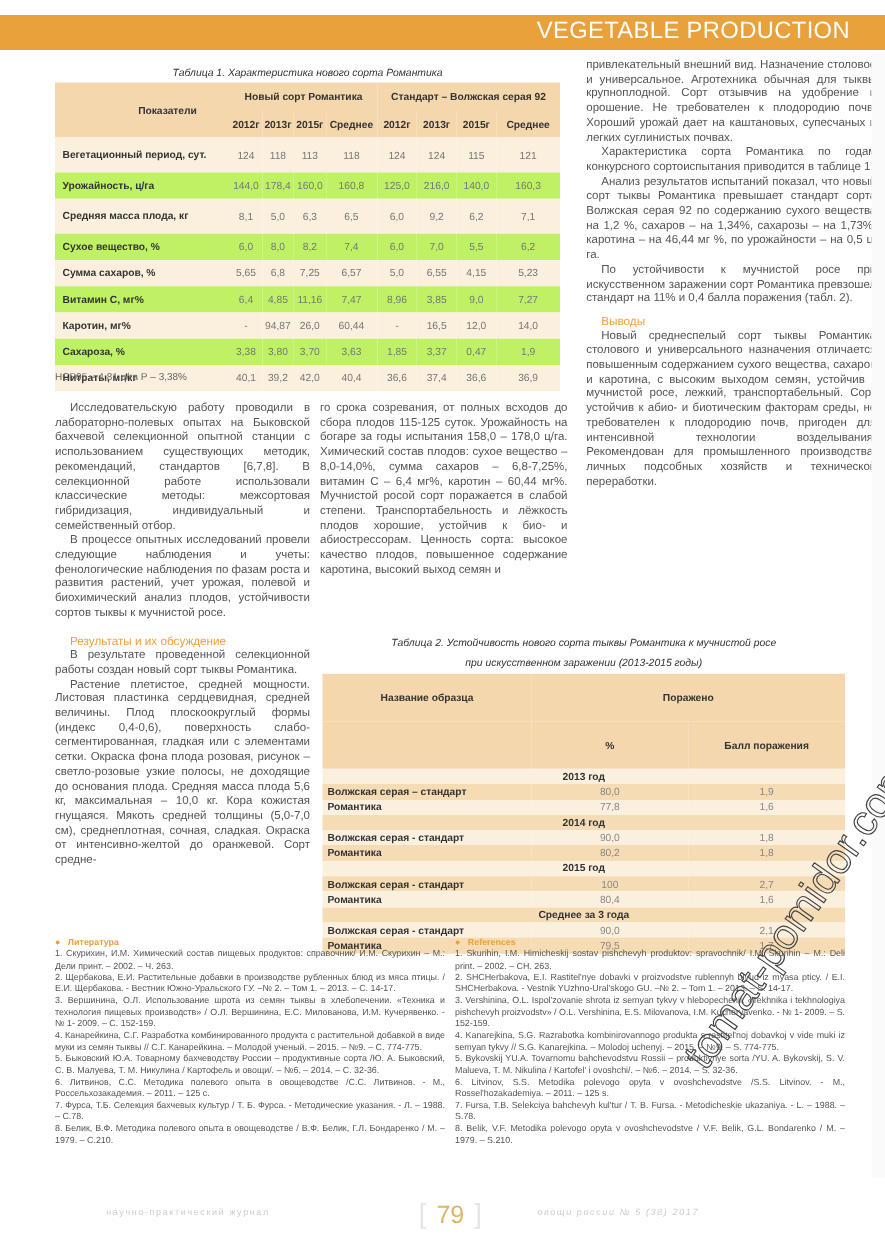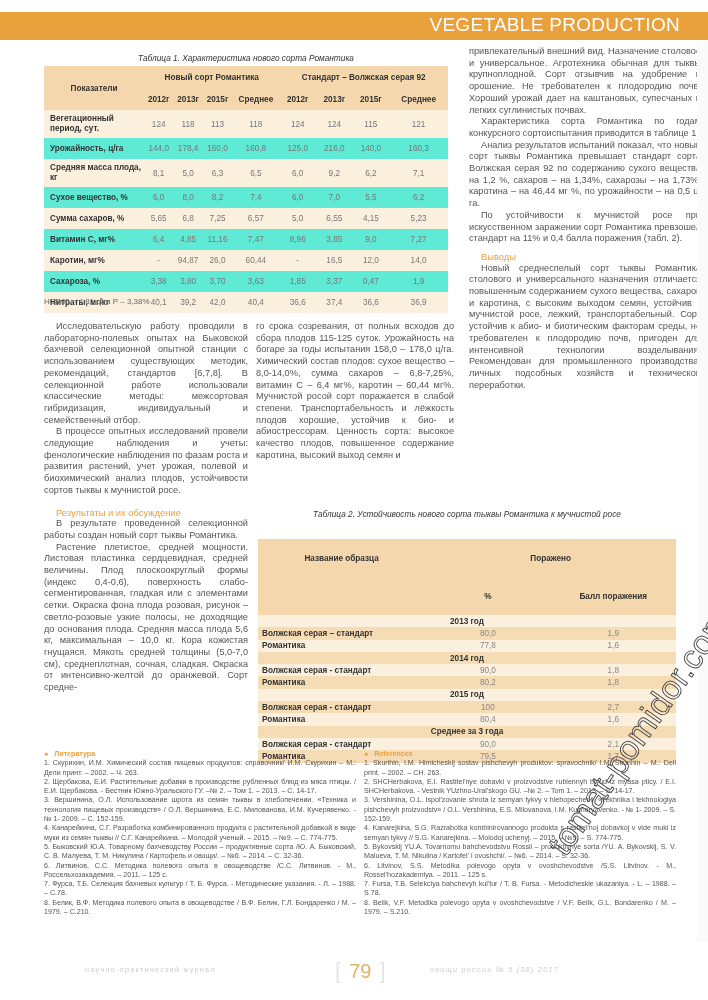--- a/index.html
+++ b/index.html
@@ -6,21 +6,21 @@
   body { width:708px; height:1000px; position:relative; overflow:hidden; font-family:"Liberation Sans", sans-serif; color:#555; }
   .banner { position:absolute; left:0; top:12px; width:708px; height:28px; background:#e9a13b; }
   .banner-title { position:absolute; right:28px; top:2px; font-size:19px; color:#fff; letter-spacing:0.3px; font-family:"Liberation Sans", sans-serif; }
   .caption { font-style:italic; font-size:8.3px; color:#333; text-align:center; font-family:"Liberation Sans", sans-serif; }
   table { border-collapse:collapse; font-family:"Liberation Sans", sans-serif; }
   .t1 { position:absolute; left:44px; top:66px; width:404px; font-size:8.2px; }
   .t1 th { background:#f4d7ad; color:#333; font-weight:bold; padding:0; height:22px; }
   .t1 td { color:#777; text-align:center; padding:0; height:21px; }
   .t1 td.lbl { text-align:left; color:#333; font-weight:bold; padding-left:6px; line-height:10px; }
   .t1 tr.odd td { background:#fbf0de; }
-  .t1 tr.even td { background:#5eead4; }
+  .t1 tr.even td { background:#bef264; }
   .t1 tr.tall td { height:28px; }
   .nsr { position:absolute; left:44px; top:297px; width:404px; text-align:left; font-size:8px; color:#666; }
   .col { position:absolute; font-size:9.2px; line-height:11.7px; color:#555; text-align:justify; }
   .col p { margin:0; text-indent:12px; }
   .head { color:#e9a13b; font-size:9.4px; margin:6px 0 0 12px; }
   .t2cap { position:absolute; left:258px; top:509px; width:418px; }
   .t2 { position:absolute; left:258px; top:539px; width:418px; font-size:8.2px; }
   .t2 th { background:#f4d7ad; color:#333; padding:12px; height:14px; font-weight:bold; }
   .t2 td { padding:0; height:12.3px; color:#888; text-align:center; }
   .t2 td.n { text-align:left; color:#333; font-weight:bold; padding-left:4px; }
@@ -41,21 +41,21 @@
 <body>
 
 <div class="banner">
   <span class="banner-title">VEGETABLE PRODUCTION</span>
 </div>
 
 <div class="caption" style="position:absolute; left:44px; top:53px; width:404px;">Таблица 1. Характеристика нового сорта Романтика</div>
 <table class="t1">
   <thead>
     <tr>
-      <th rowspan="2" style="width:100px;">Показатели</th>
+      <th rowspan="2" style="width:100px;padding-left:40px;">Показатели</th>
       <th colspan="4">Новый сорт Романтика</th>
       <th colspan="4">Стандарт – Волжская серая 92</th>
     </tr>
     <tr id="t1-years">
         <th>2012г</th>
         <th>2013г</th>
         <th>2015г</th>
         <th>Среднее</th>
         <th>2012г</th>
         <th>2013г</th>
@@ -183,20 +183,21 @@
   <p>В результате проведенной селекционной работы создан новый сорт тыквы Романтика.</p>
   <p>Растение плетистое, средней мощности. Листовая пластинка сердцевидная, средней величины. Плод плоскоокруглый формы (индекс 0,4-0,6), поверхность слабо-сегментированная, гладкая или с элементами сетки. Окраска фона плода розовая, рисунок – светло-розовые узкие полосы, не доходящие до основания плода. Средняя масса плода 5,6 кг, максимальная – 10,0 кг. Кора кожистая гнущаяся. Мякоть средней толщины (5,0-7,0 см), среднеплотная, сочная, сладкая. Окраска от интенсивно-желтой до оранжевой. Сорт средне-</p>
 </div>
 
 <div class="col" style="left:256px; top:321px; width:198px;">
   <p style="text-indent:0">го срока созревания, от полных всходов до сбора плодов 115-125 суток. Урожайность на богаре за годы испытания 158,0 – 178,0 ц/га. Химический состав плодов: сухое вещество – 8,0-14,0%, сумма сахаров – 6,8-7,25%, витамин С – 6,4 мг%, каротин – 60,44 мг%. Мучнистой росой сорт поражается в слабой степени. Транспортабельность и лёжкость плодов хорошие, устойчив к био- и абиострессорам. Ценность сорта: высокое качество плодов, повышенное содержание каротина, высокий выход семян и</p>
 </div>
 
 <div class="t2cap">
   <div class="caption">Таблица 2. Устойчивость нового сорта тыквы Романтика к мучнистой росе</div>
+  <div class="caption" style="margin-top:6px;">при искусственном заражении (2013-2015 годы)</div>
 </div>
 <table class="t2">
   <thead>
     <tr>
       <th style="width:40%;">Название образца</th>
       <th colspan="2">Поражено</th>
     </tr>
     <tr>
       <th></th>
       <th style="width:30%;">%</th>

